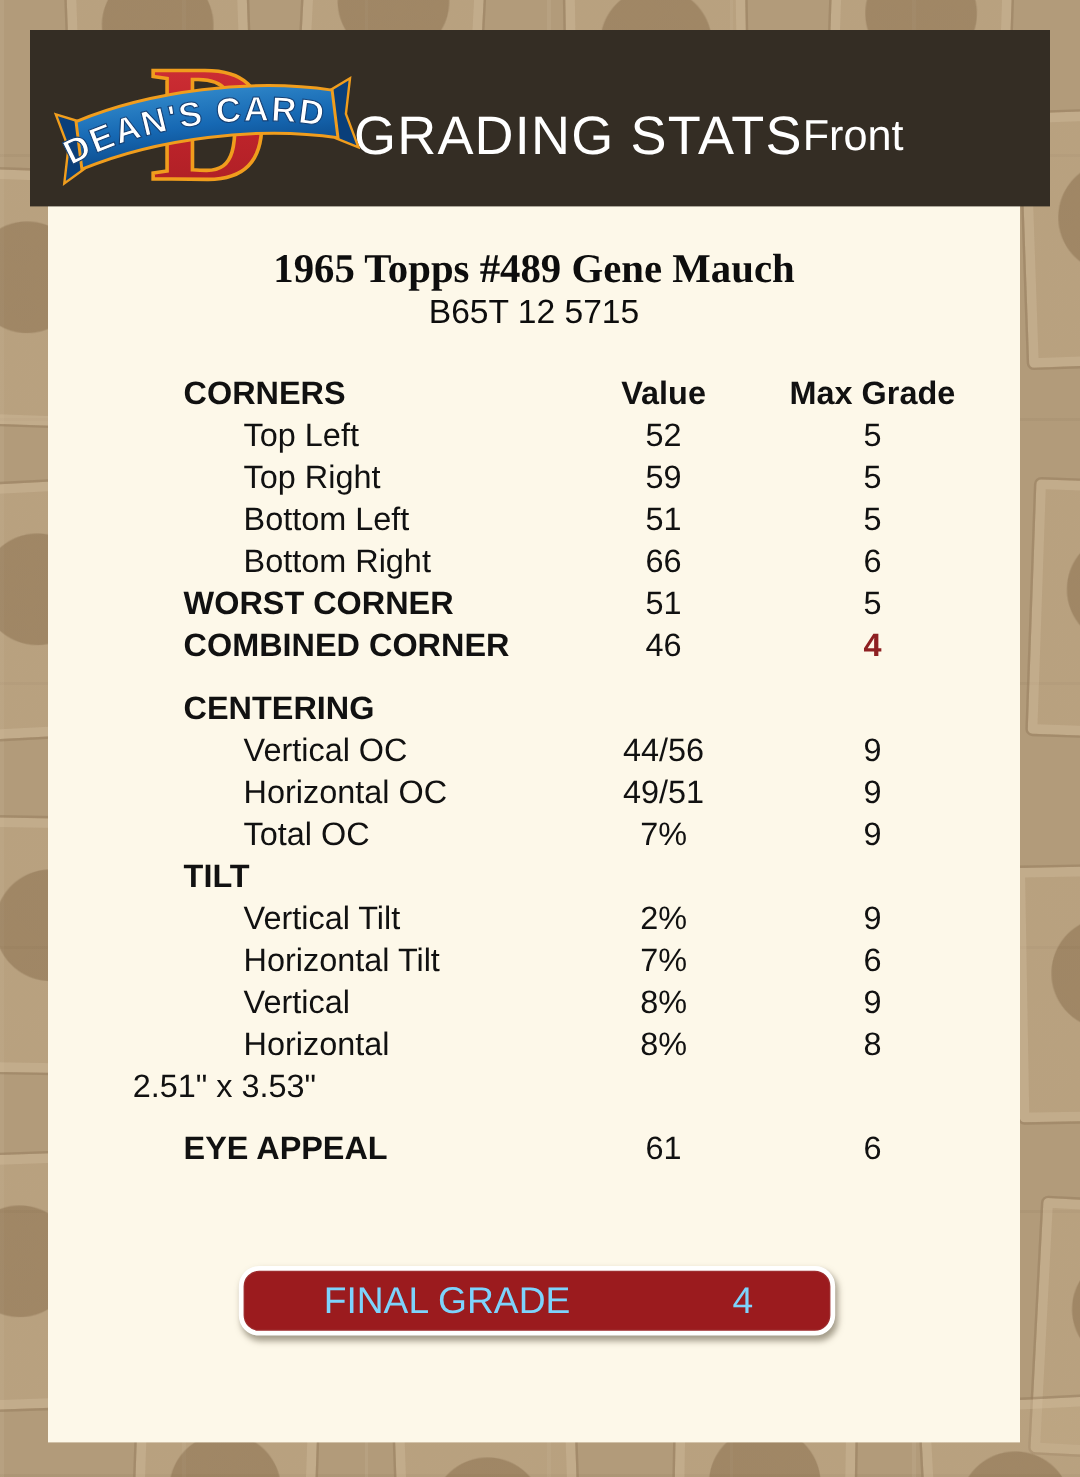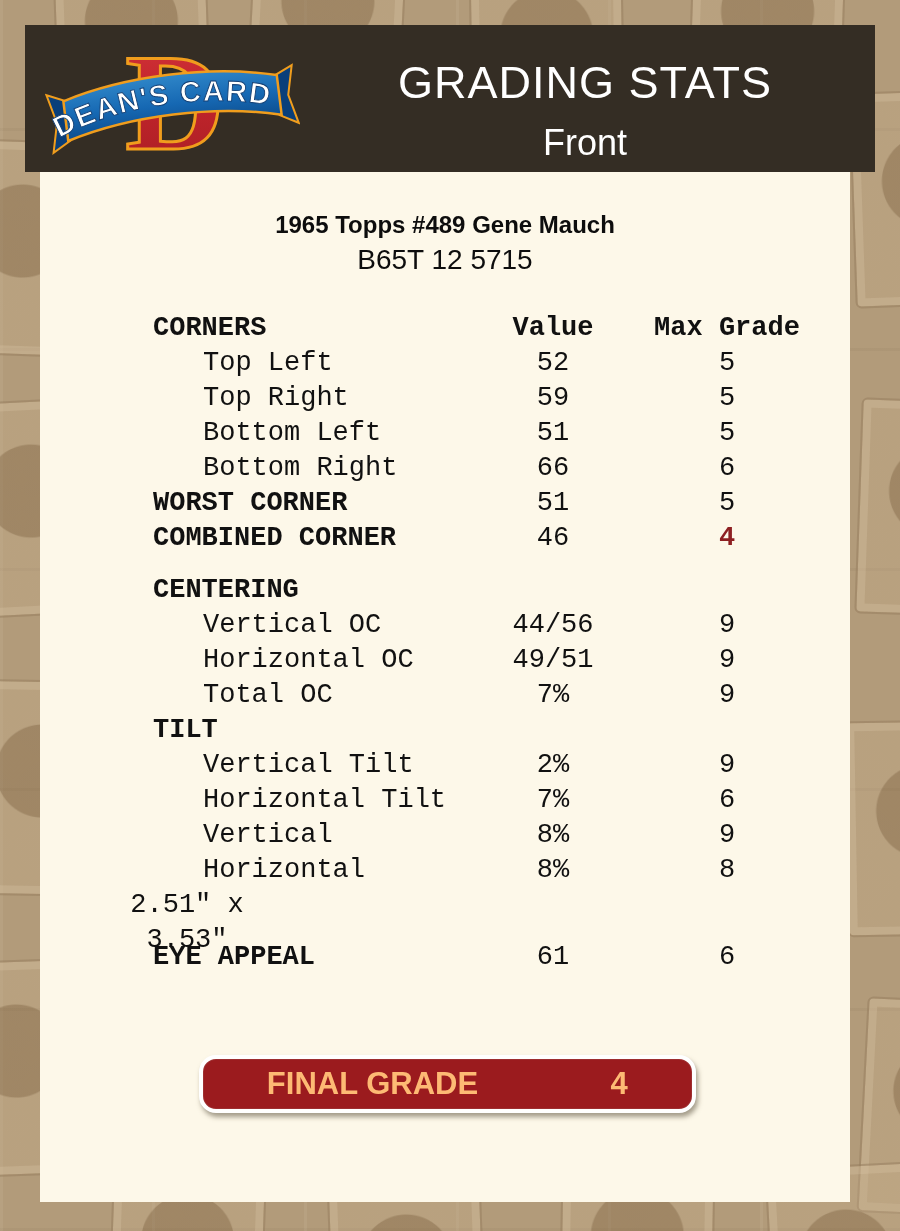--- a/index.html
+++ b/index.html
@@ -37,47 +37,47 @@
   .ghost-card:nth-child(15){left:560px;top:1145px;transform:rotate(1deg);}
   .ghost-card:nth-child(16){left:770px;top:1165px;transform:rotate(-3deg);}
 
   
   .panel{position:absolute;left:40px;top:170px;width:810px;height:1032px;background:#fdf8e9;}
 
   
   .header{position:absolute;left:25px;top:25px;width:850px;height:147px;background:#342d24;display:flex;}
   .logo-wrap{width:270px;height:147px;position:relative;flex:0 0 auto;}
   .logo-wrap svg{position:absolute;left:20px;top:3px;}
-  .head-titles{flex:1;display:flex;flex-direction:column;align-items:center;padding-top:28px;color:#ffffff;}
+  .head-titles{flex:1;display:flex;flex-direction:row;align-items:center;padding-top:28px;color:#ffffff;}
   .head-title{font-size:45px;line-height:60px;letter-spacing:1px;}
   .head-sub{font-size:36px;line-height:60px;}
 
   
   .card-info{padding-top:38px;text-align:center;color:#0d0d0d;}
-  .card-title{font-size:24px;line-height:34px;font-weight:bold;}
+  .card-title{font-size:34px;line-height:34px;font-weight:bold;font-family:Liberation Serif, serif;}
   .card-serial{font-size:28px;line-height:36px;}
 
   
-  .stats{margin:33px 0 16px 113px;width:660px;color:#111;font-family:Liberation Mono, monospace;}
+  .stats{margin:33px 0 16px 113px;width:660px;color:#111;}
   .t-row{display:flex;height:35px;line-height:35px;font-size:27px;}
   .t-row.gap-before{margin-top:17px;align-items:center;}
   .c-label{width:310px;flex:0 0 auto;text-align:left;}
   .c-label.indent{padding-left:50px;width:260px;}
   .c-value{width:180px;flex:0 0 auto;text-align:center;}
   .c-value.shift-left{position:relative;left:-56px;}
   .c-max{width:168px;flex:0 0 auto;text-align:center;}
   .bold{font-weight:bold;}
   .red{color:#8e2022;font-weight:bold;}
 
   
   .final-grade{
     position:absolute;left:159px;top:885px;width:489px;height:50px;
     background:#9b1b1e;border:4px solid #ffffff;border-radius:17px;
     box-shadow:2px 4px 5px rgba(90,80,60,0.55), inset 0 0 0 1px rgba(160,60,60,0.6);
-    color:#fdba74;font-weight:bold;font-size:31px;line-height:50px;
+    color:#7dd3fc;font-weight:normal;font-size:31px;line-height:50px;
   }
   .fg-label{position:absolute;left:0;right:150px;text-align:center;}
   .fg-value{position:absolute;right:48px;width:50px;text-align:center;}
 </style>
 </head>
 <body>
 
 <div class="collage">
   <div class="ghost-card"></div>
   <div class="ghost-card"></div>

